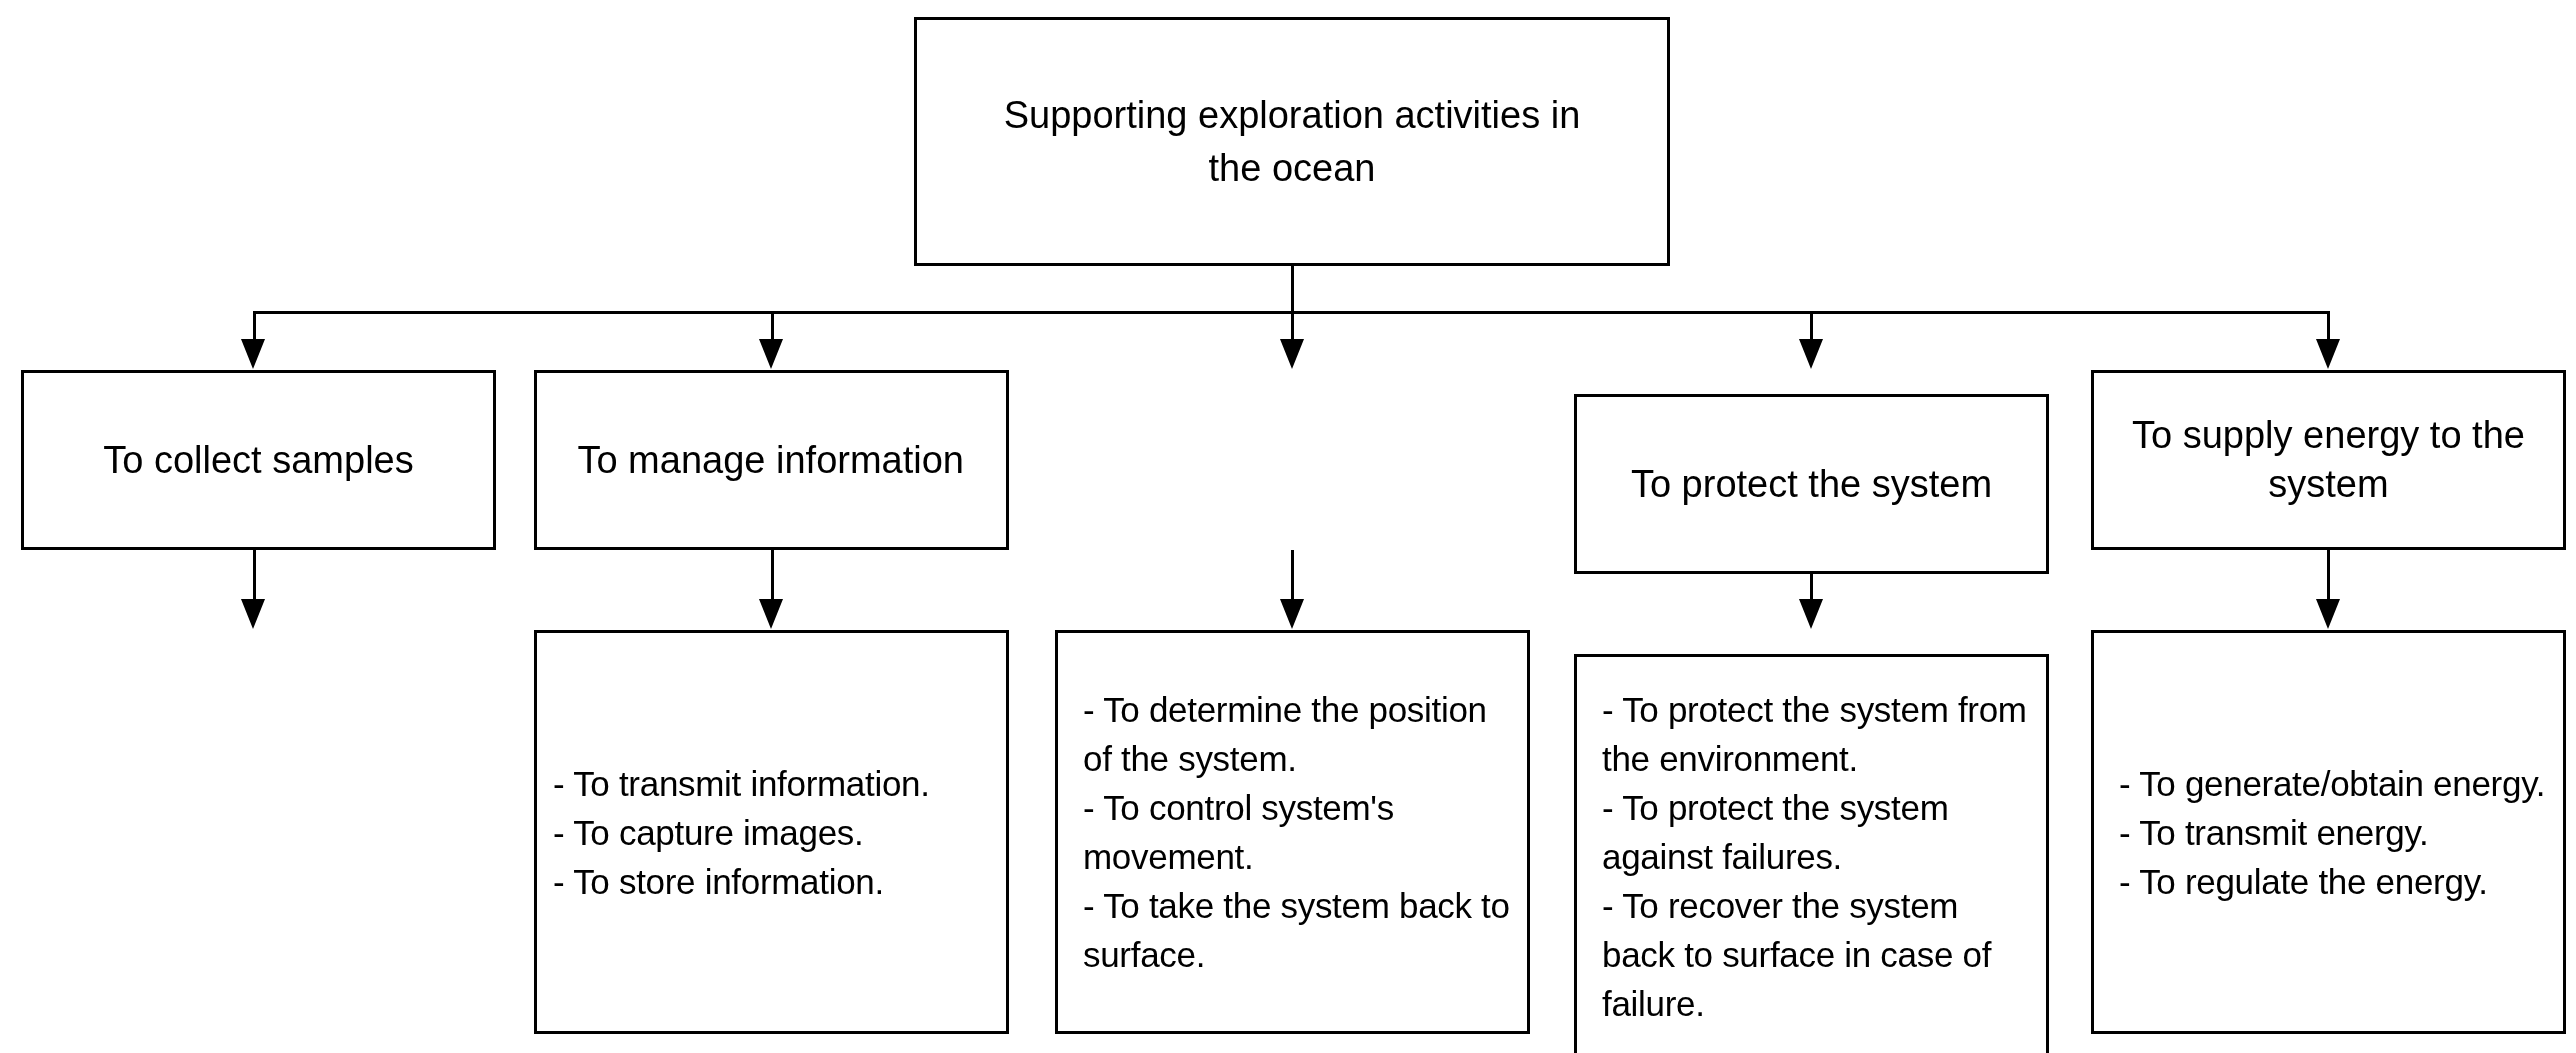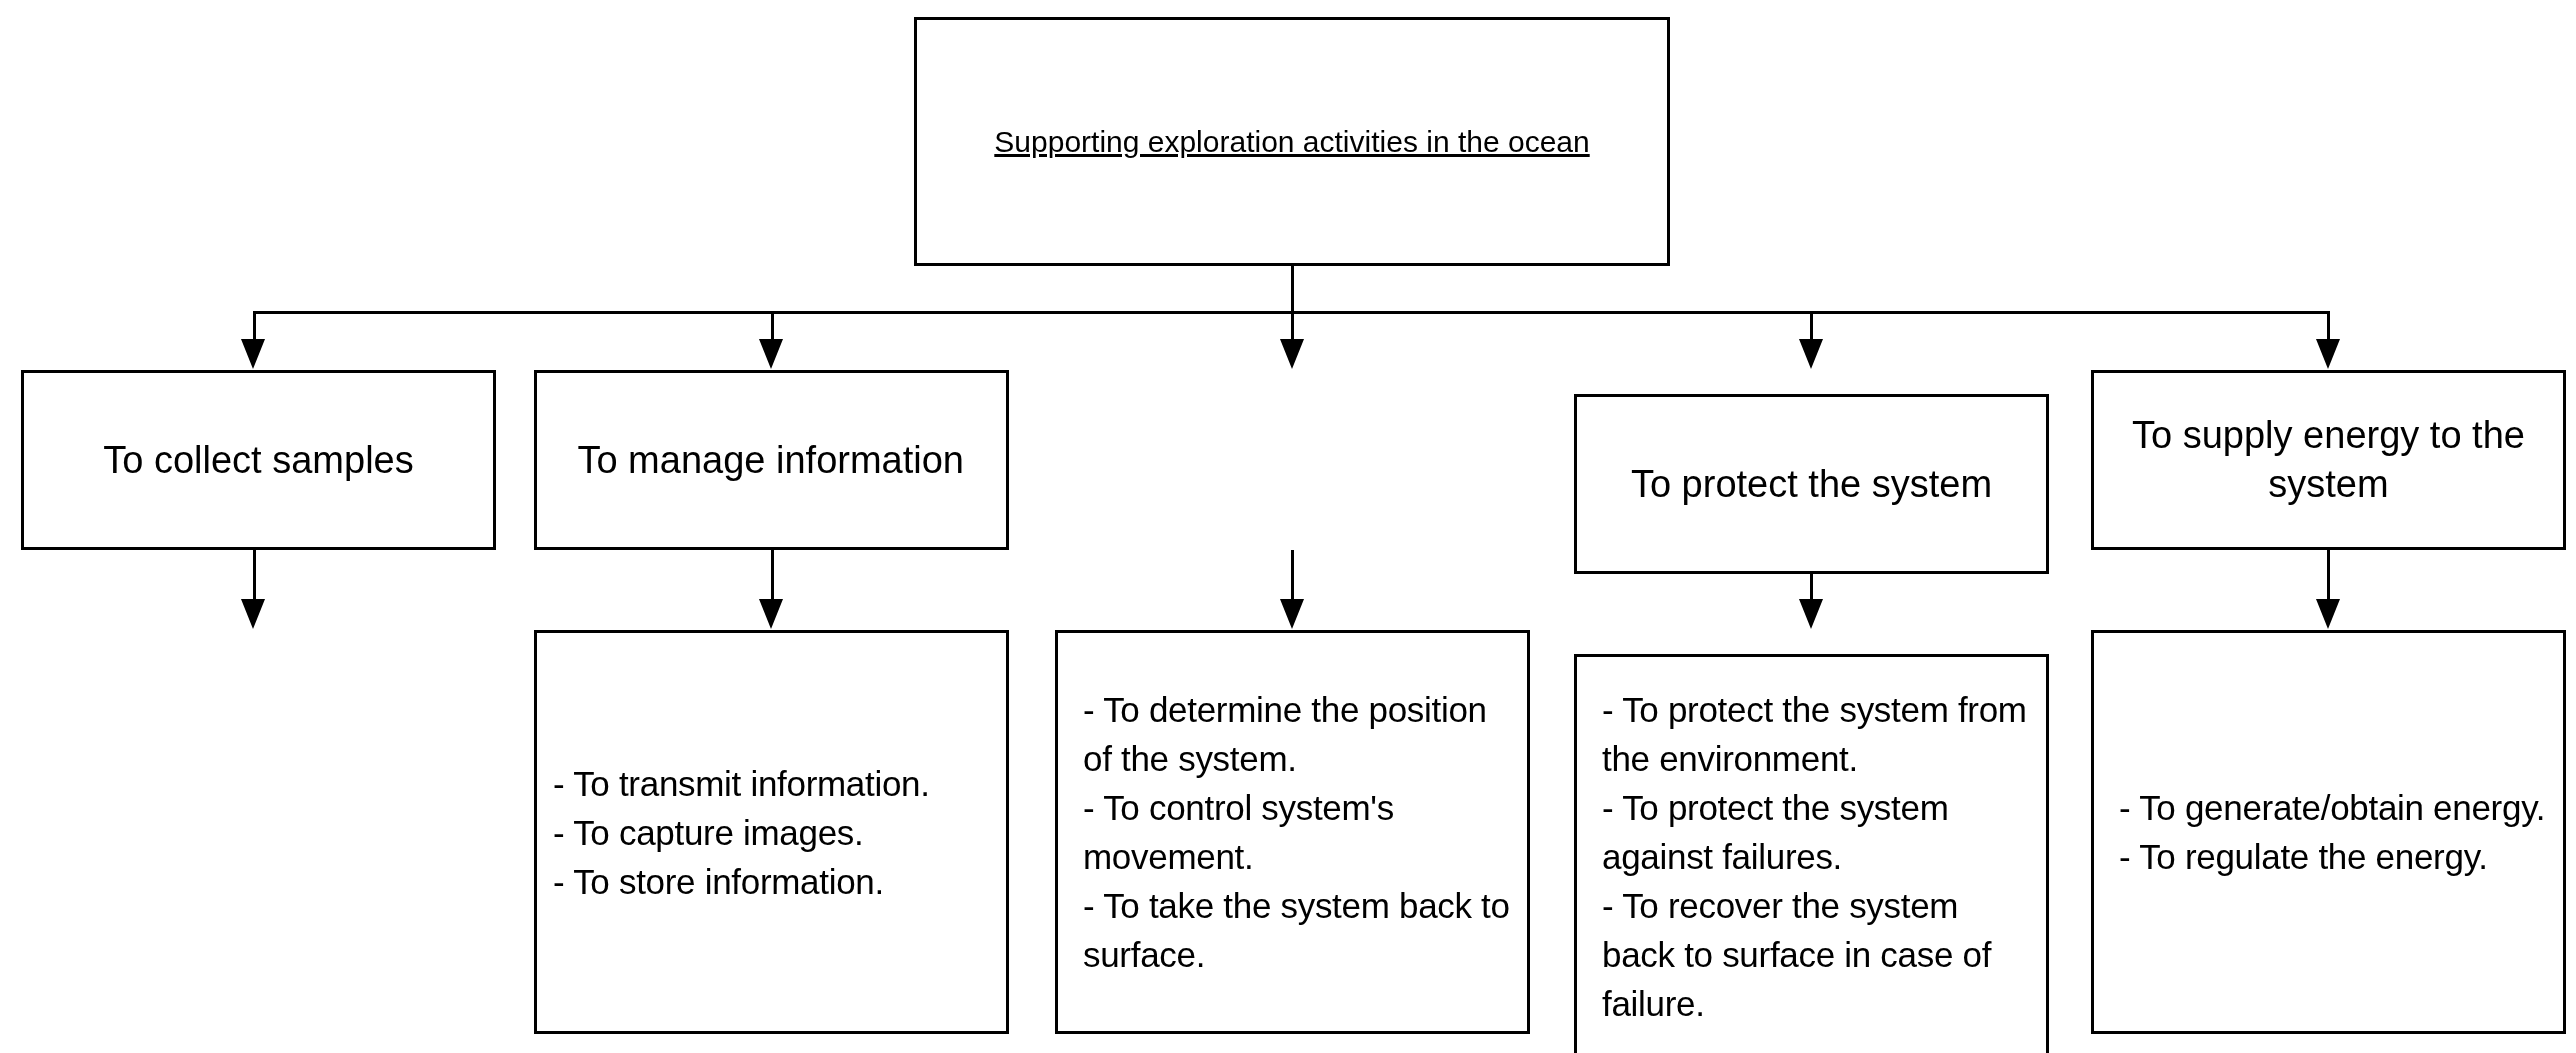--- a/index.html
+++ b/index.html
@@ -22,23 +22,22 @@
     background: #ffffff;
     display: flex;
     flex-direction: column;
     justify-content: center;
   }
   .root-box {
     left: 914px; top: 17px;
     width: 756px; height: 249px;
     text-align: center;
     padding: 0 70px;
-    font-size: 30px;
+    font-size: 38px;
     line-height: 53px;
-    text-decoration: underline;
   }
   .title-box {
     top: 370px;
     width: 475px; height: 180px;
     text-align: center;
     padding: 0 17.6px;
     font-size: 38px;
     line-height: 49px;
   }
   .detail-box {
@@ -146,17 +145,18 @@
     <div>- To protect the system from the environment.</div>
     <div>- To protect the system against failures.</div>
     <div>- To recover the system back to surface in case of failure.</div>
   </div>
 
   <div class="box title-box b5">
     <div>To supply energy to the system</div>
   </div>
   <div class="box detail-box b5">
     <div>- To generate/obtain energy.</div>
+    <div>- To transmit energy.</div>
     <div>- To regulate the energy.</div>
   </div>
 
 </div>
 
 
 </body></html>

